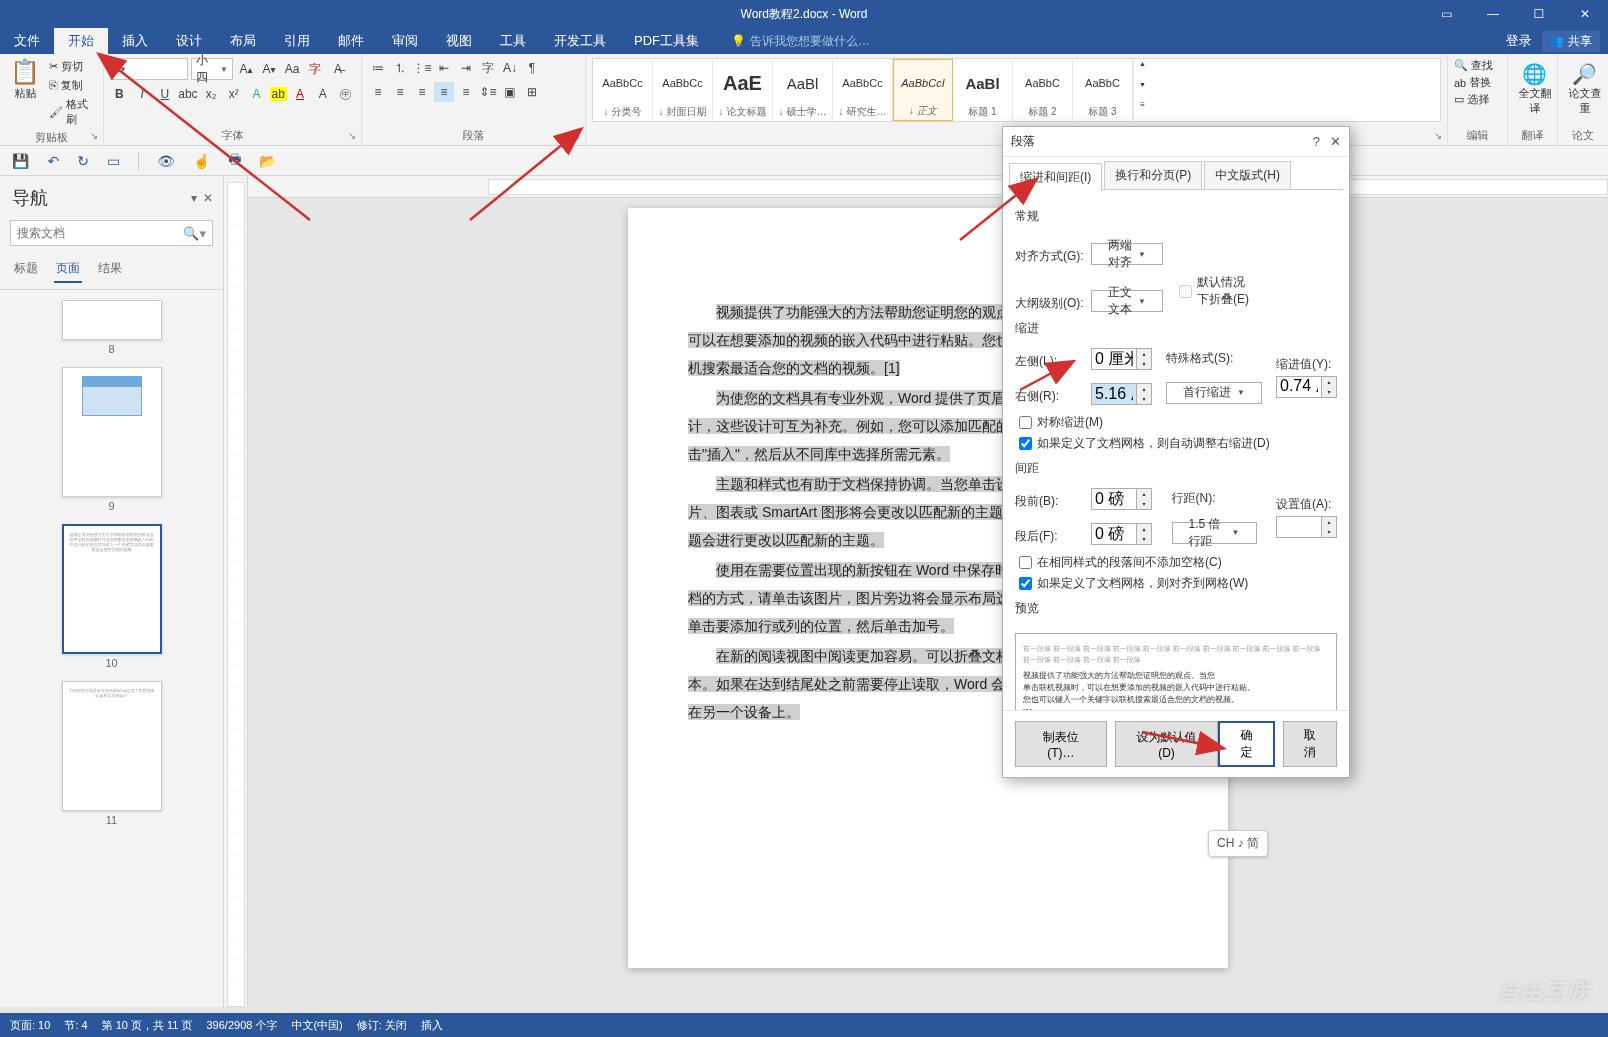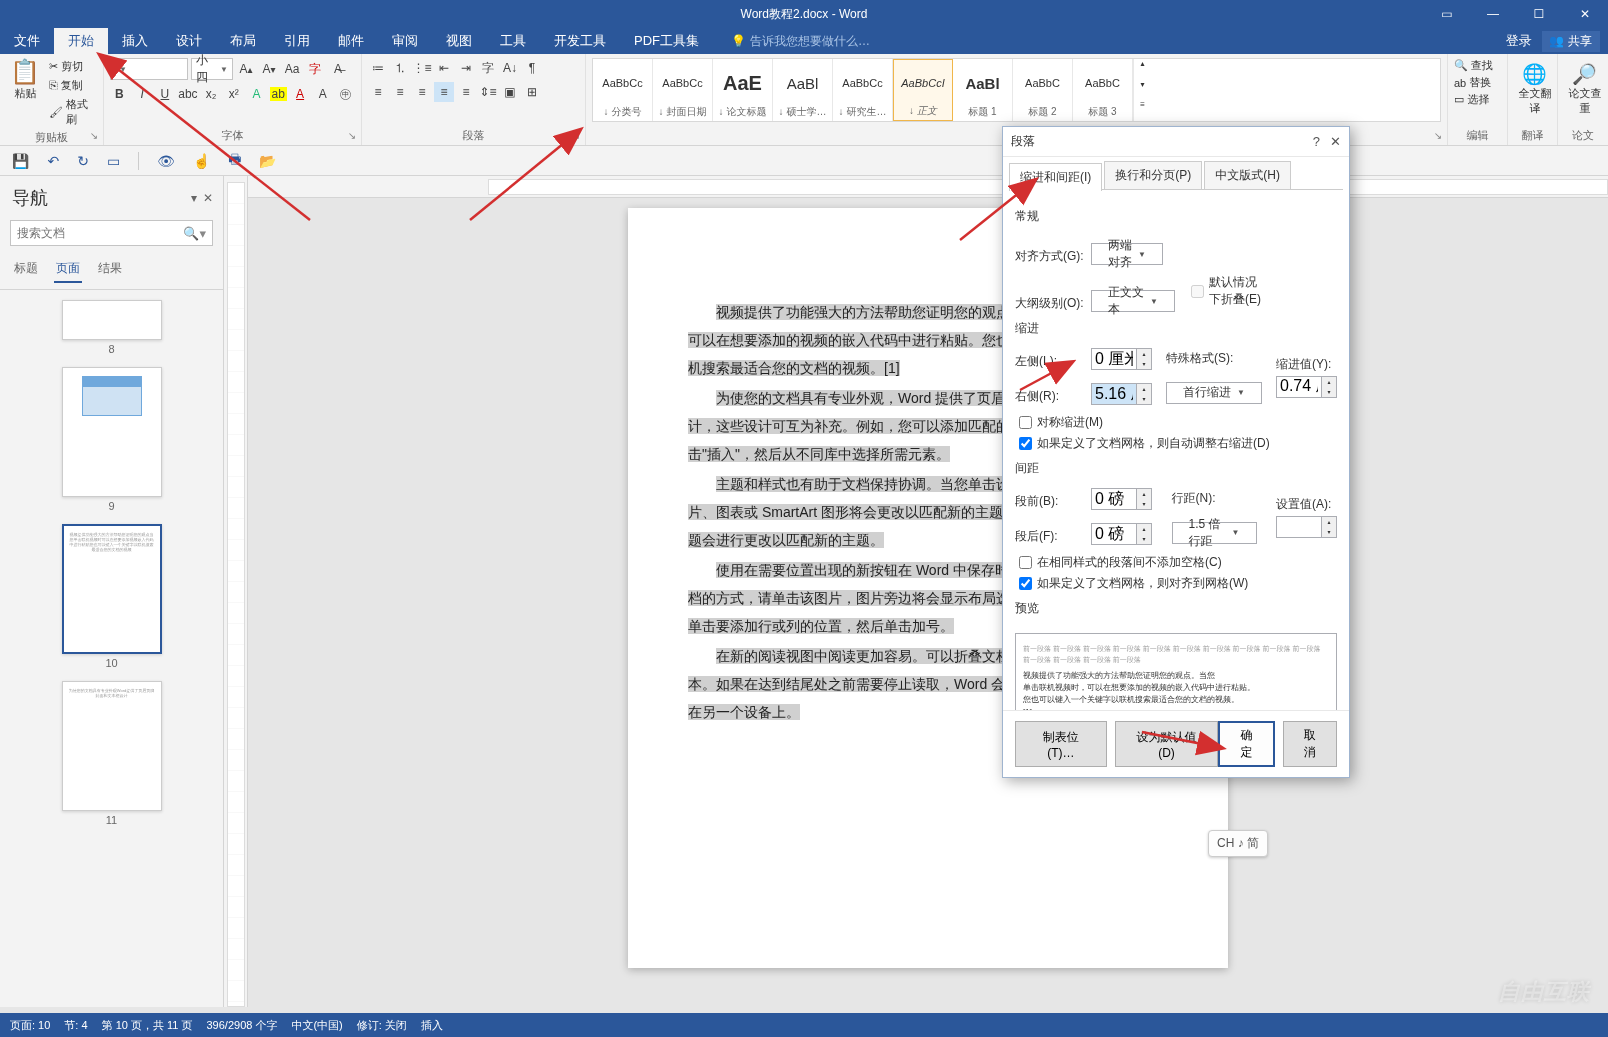--- a/index.html
+++ b/index.html
@@ -446,21 +446,21 @@
     <div class="dlg-section-title">常规</div>
     <div class="dlg-row">
       <label>对齐方式(G):</label>
       <div class="dlg-select" style="width:72px">
           <span>两端对齐</span>
           <span class="arrow">▼</span>
         </div>
     </div>
     <div class="dlg-row">
       <label>大纲级别(O):</label>
-      <div class="dlg-select" style="width:84px">
+      <div class="dlg-select" style="width:72px">
           <span>正文文本</span>
           <span class="arrow">▼</span>
         </div>
       <label class="checkbox-row" style="margin-left:10px">
           <input type="checkbox" disabled="" style="">
           <span>默认情况下折叠(E)</span>
         </label>
     </div>
 
     <div class="dlg-section-title">缩进</div>

